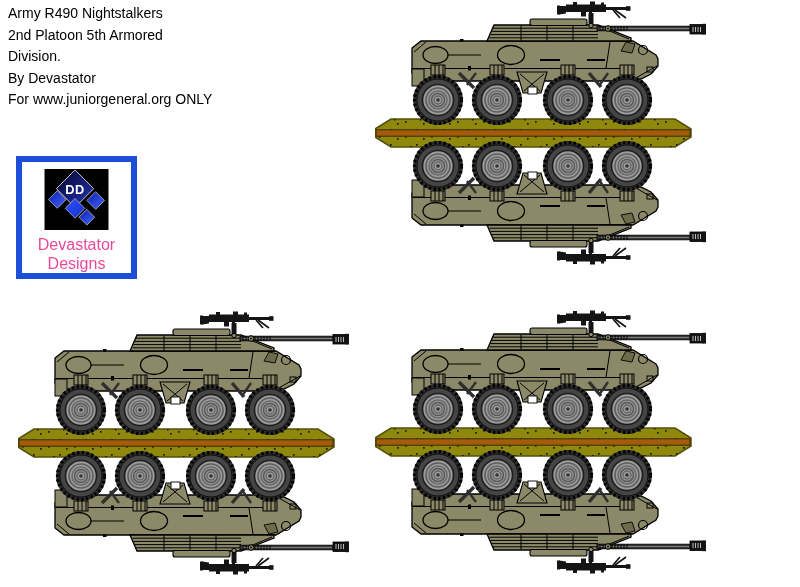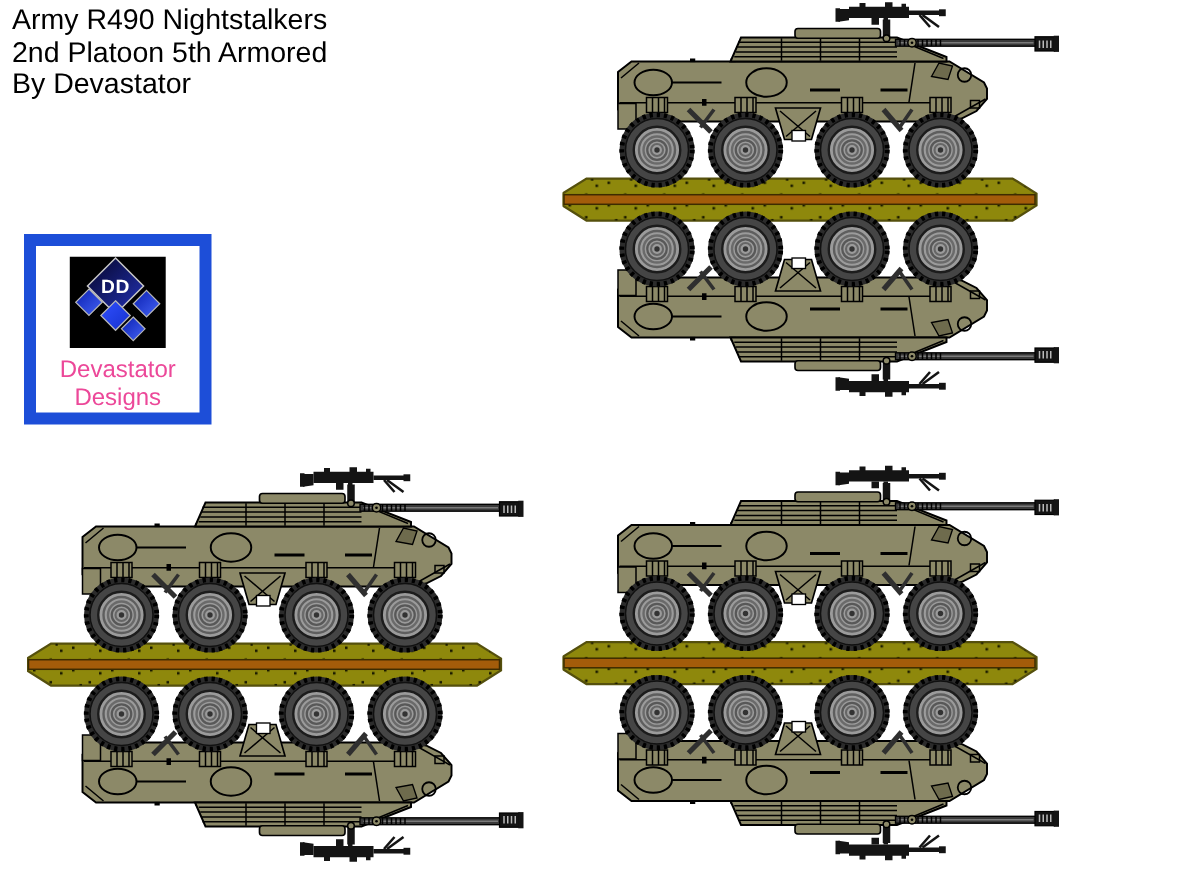--- a/index.html
+++ b/index.html
@@ -1,21 +1,21 @@
 <!DOCTYPE html>
 <html style="--hull: #8c8968; --hull_shadow: #6e6b4d; --outline: #000000; --base: #8e880c; --base_outline: #55500d; --base_stripe: #a35c0a; --stripe_outline: #3d2c00; --tire: #3c3c3c; --tire_rim: #454545; --hub: #9b9b9b; --hub_ring: #5e5e5e; --gun: #3a3a3a; --gun_dark: #141414; --logo_navy_dark: #060633; --logo_blue: #2433b8; --logo_blue_bright: #3050ff;"><head>
 <meta charset="utf-8">
 <style>
   html,body{margin:0;padding:0;background:#ffffff;}
   body{position:relative;width:800px;height:587px;overflow:hidden;
        font-family:"Liberation Sans", sans-serif;}
-  .credits{position:absolute;left:8px;top:3px;font-size:19px;line-height:21.5px;
+  .credits{position:absolute;left:8px;top:3px;font-size:14px;line-height:21.5px;
            color:#000;white-space:nowrap;}
   .logo-box{position:absolute;left:16px;top:156px;width:109px;height:111px;
-            border:8px solid #1d4ed8;background:#fff;display:flex;flex-direction:column;
+            border:6px solid #1d4ed8;background:#fff;display:flex;flex-direction:column;
             align-items:center;}
   .logo-box svg.dd{margin-top:7px;display:block;}
   .logo-name{font-size:16px;line-height:19px;color:#ec4899;text-align:center;}
   .logo-name:first-of-type{margin-top:5px;}
   .fig{position:absolute;width:336px;height:270px;}
   .fig svg{display:block;}
   #svgdefs{position:absolute;width:0;height:0;overflow:hidden;}
 </style>
 </head>
 <body>
@@ -143,21 +143,23 @@
       </g>
       <use href="#apc-half"></use>
       <use href="#apc-half" transform="translate(0,270) scale(1,-1)"></use>
     </g>
   </defs>
 </svg>
 
 <div class="credits">
   <div>Army R490 Nightstalkers</div>
   <div>2nd Platoon 5th Armored</div>
+  <div>Division.</div>
   <div>By Devastator</div>
+  <div>For www.juniorgeneral.org ONLY</div>
 </div>
 
 <div class="logo-box">
   <svg class="dd" width="65" height="62" viewBox="0 0 65 62">
     <rect x="0" y="0" width="65" height="62" fill="#000000"></rect>
     <polygon points="31,1 50,20 31,39 12,20" fill="url(#gNavy)" stroke="#c8c8c8" stroke-width="1"></polygon>
     <polygon points="13,22 22,31 13,40 4,31" fill="url(#gBlue)" stroke="#b8b8b8" stroke-width="0.8"></polygon>
     <polygon points="52,23 61,32 52,41 43,32" fill="url(#gBlue)" stroke="#b8b8b8" stroke-width="0.8"></polygon>
     <polygon points="31,30 41,40 31,50 21,40" fill="url(#gBright)" stroke="#b8b8b8" stroke-width="0.8"></polygon>
     <polygon points="43,41 51,49 43,57 35,49" fill="url(#gBlue)" stroke="#b8b8b8" stroke-width="0.8"></polygon>

